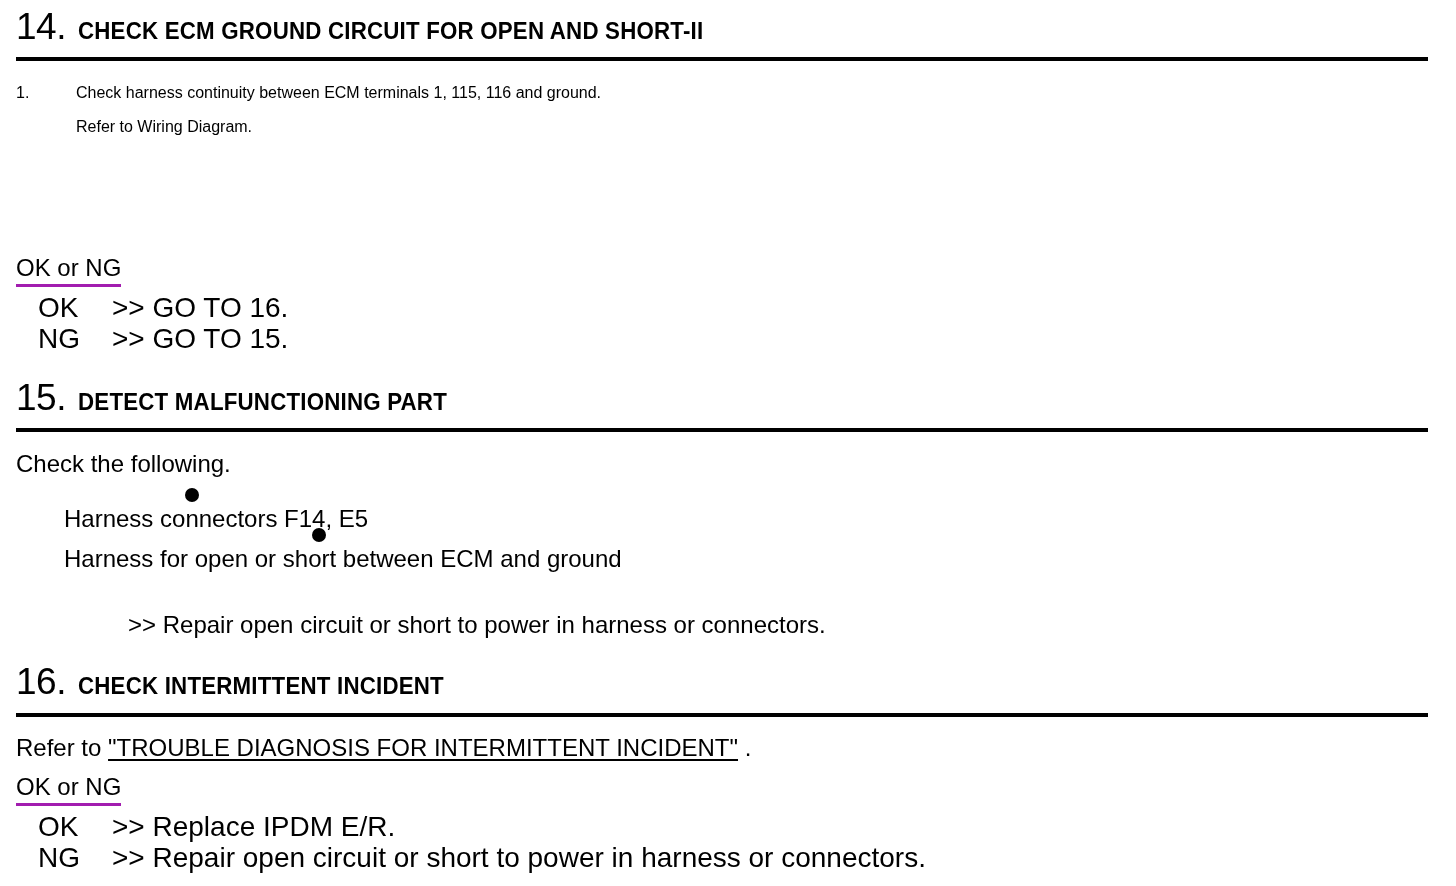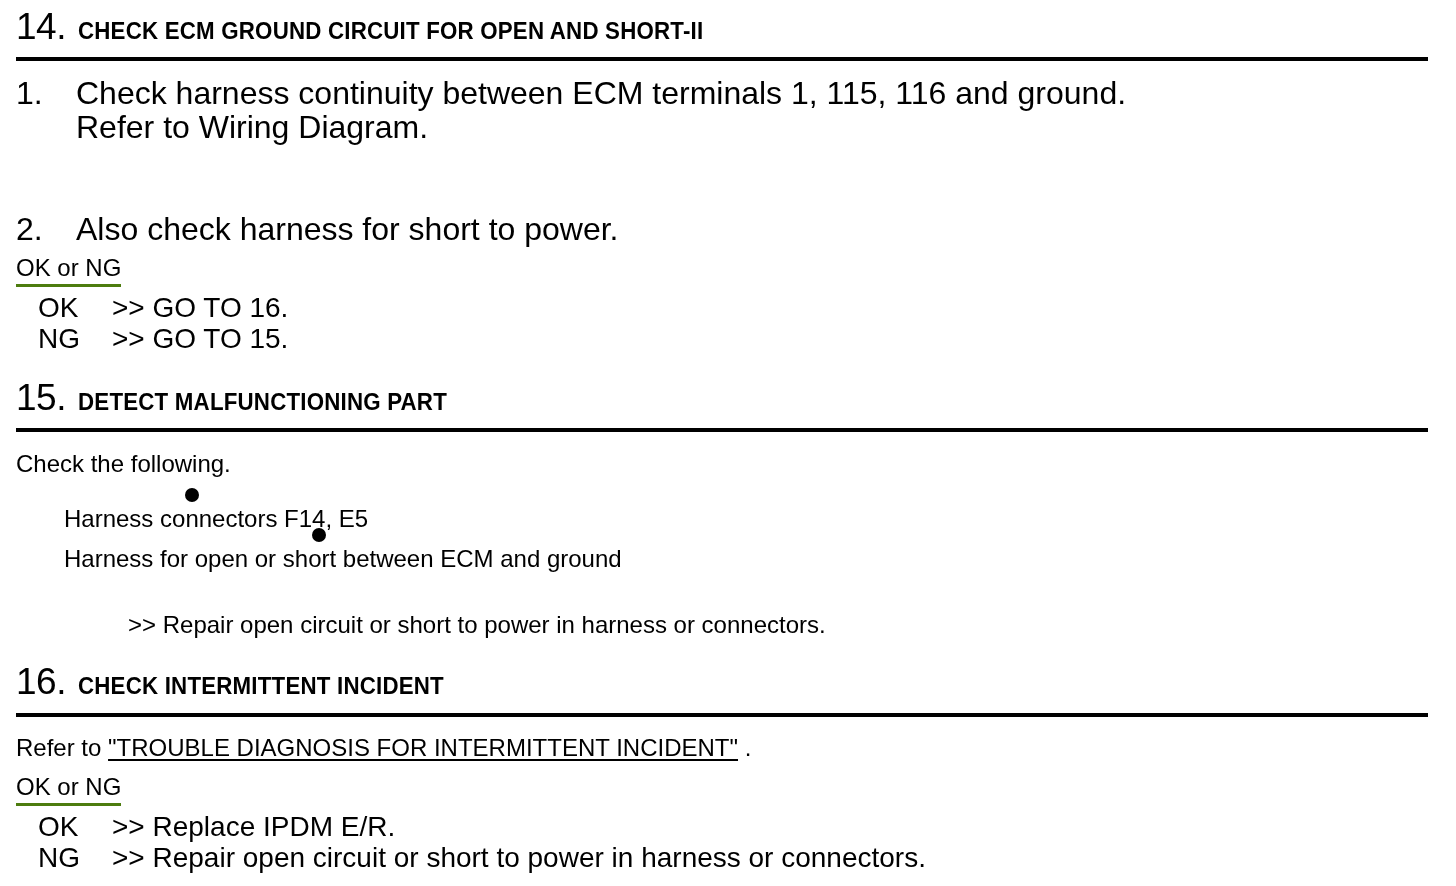--- a/index.html
+++ b/index.html
@@ -61,42 +61,42 @@
     font-size: 24px;
     line-height: 34px;
     white-space: nowrap;
   }
   .txt.bold { font-weight: bold; }
 
   
   .num-item {
     position: absolute;
     left: 16px;
-    font-size: 32px;
+    font-size: 16px;
     line-height: 34px;
     white-space: nowrap;
   }
   .num-item .marker {
     display: inline-block;
     width: 60px;
   }
   .num-item .body {
     display: inline-block;
     vertical-align: top;
     white-space: pre-line;
   }
 
   
   .uline-label {
     position: absolute;
     left: 16px;
     font-size: 24px;
     line-height: 30px;
     white-space: nowrap;
-    border-bottom: 3px solid #4d7c0f;
+    border-bottom: 3px solid #a21caf;
     padding-bottom: 1px;
     display: inline-block;
   }
 
   
   .result-row {
     position: absolute;
     left: 16px;
     font-size: 28px;
     line-height: 31px;
@@ -171,23 +171,20 @@
     <span class="step-title">CHECK ECM GROUND CIRCUIT FOR OPEN AND SHORT-II</span>
   </div>
   <div class="rule" style="top:57px;"></div>
 
   <div class="num-item" style="top:76px;">
     <span class="marker">1.</span><span class="body">Check harness continuity between ECM terminals 1, 115, 116 and ground.
 Refer to Wiring Diagram.</span>
   </div>
 
 
-  <div class="num-item" style="top:212px;">
-    <span class="marker">2.</span><span class="body">Also check harness for short to power.</span>
-  </div>
 
   <div class="uline-label" style="top:253px;">OK or NG</div>
 
   <div class="result-row" style="top:292px;">
     <span class="res-key">OK</span>
     <span class="res-val">&gt;&gt; GO TO 16.</span>
   </div>
   <div class="result-row" style="top:323px;">
     <span class="res-key">NG</span>
     <span class="res-val">&gt;&gt; GO TO 15.</span>

